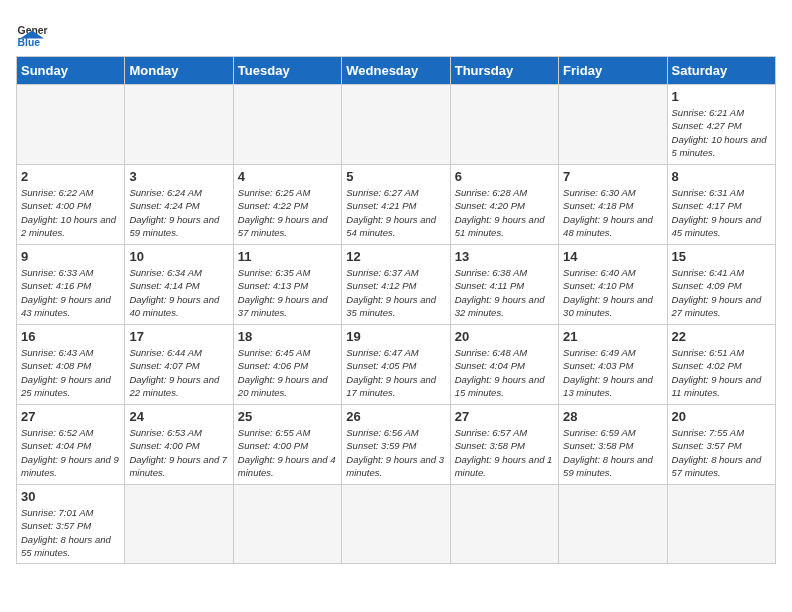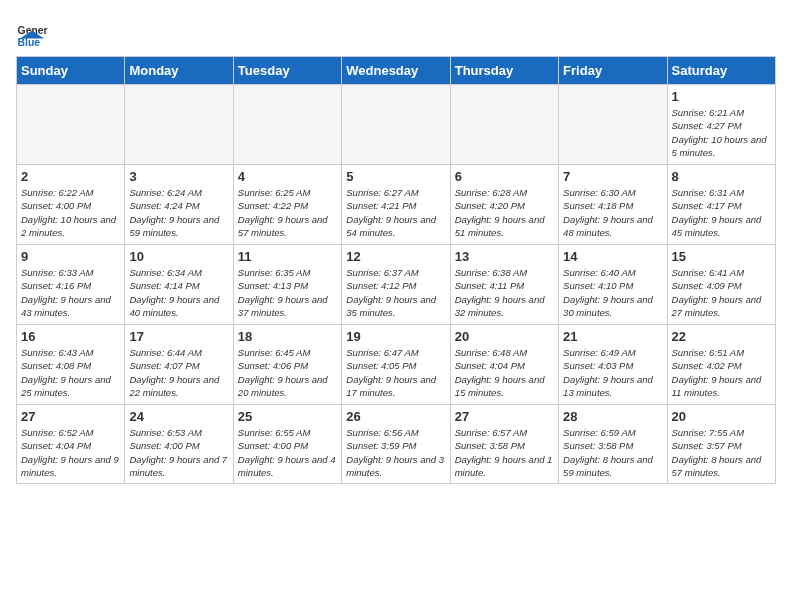--- a/index.html
+++ b/index.html
@@ -294,14 +294,28 @@
 Sunset: 3:58 PM
 Daylight: 8 hours and 59 minutes.</div>
         </td>
         <td>
           <span class="day-number">20</span>
           <div class="day-info">Sunrise: 7:55 AM
 Sunset: 3:57 PM
 Daylight: 8 hours and 57 minutes.</div>
         </td>
       </tr>
+      <tr>
+        <td>
+          <span class="day-number">30</span>
+          <div class="day-info">Sunrise: 7:01 AM
+Sunset: 3:57 PM
+Daylight: 8 hours and 55 minutes.</div>
+        </td>
+        <td class="empty"></td>
+        <td class="empty"></td>
+        <td class="empty"></td>
+        <td class="empty"></td>
+        <td class="empty"></td>
+        <td class="empty"></td>
+      </tr>
     </tbody>
 </table>
 
 </body></html>

